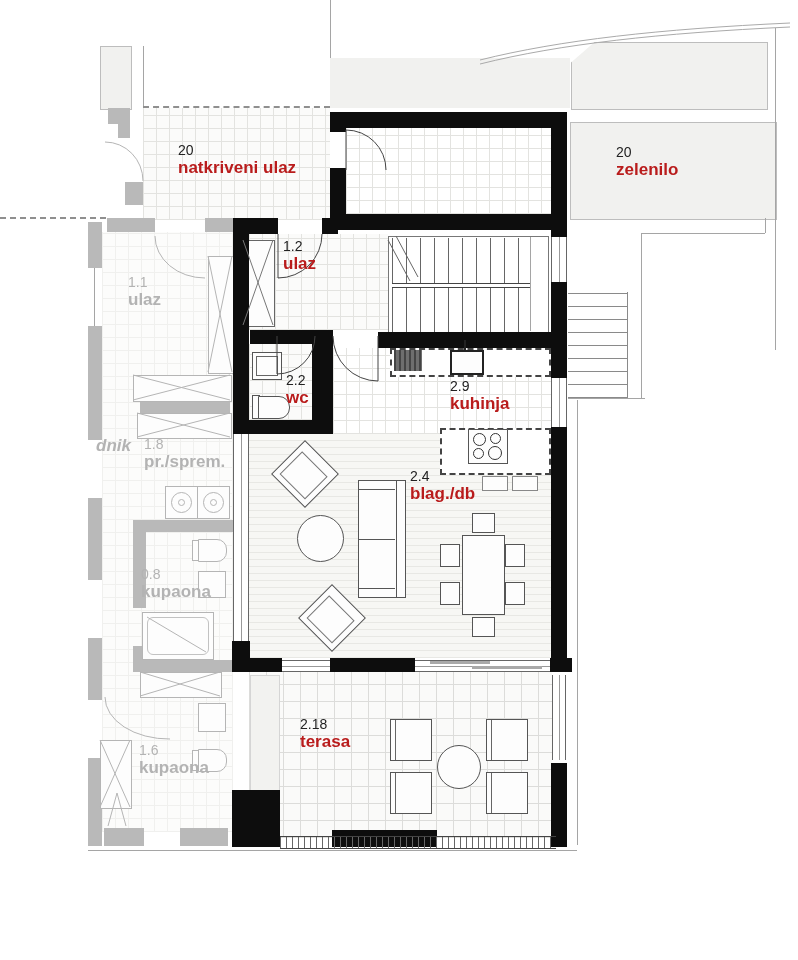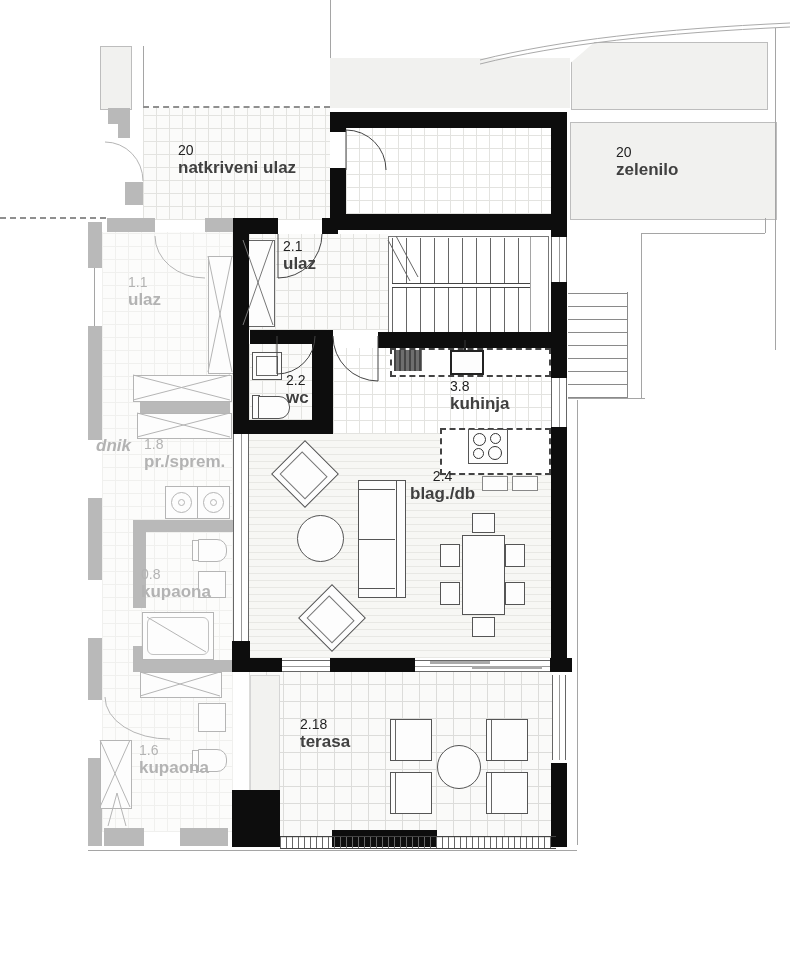--- a/index.html
+++ b/index.html
@@ -30,21 +30,21 @@
   .treadsh{position:absolute;z-index:2;background-image:repeating-linear-gradient(0deg,#8a8a8a 0 1px,transparent 1px 13px);border-right:1px solid #8a8a8a;}
   .rail{position:absolute;z-index:4;border-top:1px solid #444;border-bottom:1px solid #444;
     background-image:repeating-linear-gradient(90deg,#666 0 1px,transparent 1px 6px);}
   .dash{position:absolute;border-top:2px dashed #8f8f8f;z-index:2;}
   .furn{position:absolute;border:1px solid #555;background:#fdfdfd;z-index:3;}
   .furng{position:absolute;border:1px solid #b5b5b5;background:#fdfdfd;z-index:3;}
   .counter{position:absolute;border:2px dashed #444;background:#fff;z-index:3;}
   .circle{border-radius:50%;}
   .lbl{position:absolute;z-index:10;white-space:nowrap;line-height:1.15;}
   .lbl .num{display:block;font-size:14px;color:#222;}
-  .lbl .nm{display:block;font-size:17px;font-weight:bold;color:#404040;}
+  .lbl .nm{display:block;font-size:17px;font-weight:bold;color:#b91c1c;}
   .lblg .num{color:#b3b3b3;}
   .lblg .nm{color:#b3b3b3;}
   .title{position:absolute;z-index:10;font-size:25px;color:#2b2b2b;letter-spacing:1px;}
   svg.ovl{position:absolute;left:0;top:0;z-index:6;pointer-events:none;}
 </style>
 </head>
 <body>
 
 <div class="plan">
 
@@ -255,32 +255,32 @@
 
   <div class="lbl" style="left:178px;top:142px;">
     <span class="num">20</span>
     <span class="nm">natkriveni ulaz</span>
   </div>
   <div class="lbl" style="left:616px;top:144px;">
     <span class="num">20</span>
     <span class="nm">zelenilo</span>
   </div>
   <div class="lbl" style="left:283px;top:238px;">
-    <span class="num">2.1</span>
+    <span class="num">1.2</span>
     <span class="nm">ulaz</span>
   </div>
   <div class="lbl" style="left:286px;top:372px;">
     <span class="num">2.2</span>
     <span class="nm">wc</span>
   </div>
   <div class="lbl" style="left:450px;top:378px;">
-    <span class="num">3.8</span>
+    <span class="num">2.9</span>
     <span class="nm">kuhinja</span>
   </div>
-  <div class="lbl" style="left:410px;top:468px;text-align:center;">
+  <div class="lbl" style="left:410px;top:468px;">
     <span class="num">2.4</span>
     <span class="nm">blag./db</span>
   </div>
   <div class="lbl" style="left:300px;top:716px;">
     <span class="num">2.18</span>
     <span class="nm">terasa</span>
   </div>
 
   <div class="lbl lblg" style="left:128px;top:274px;">
     <span class="num">1.1</span>

